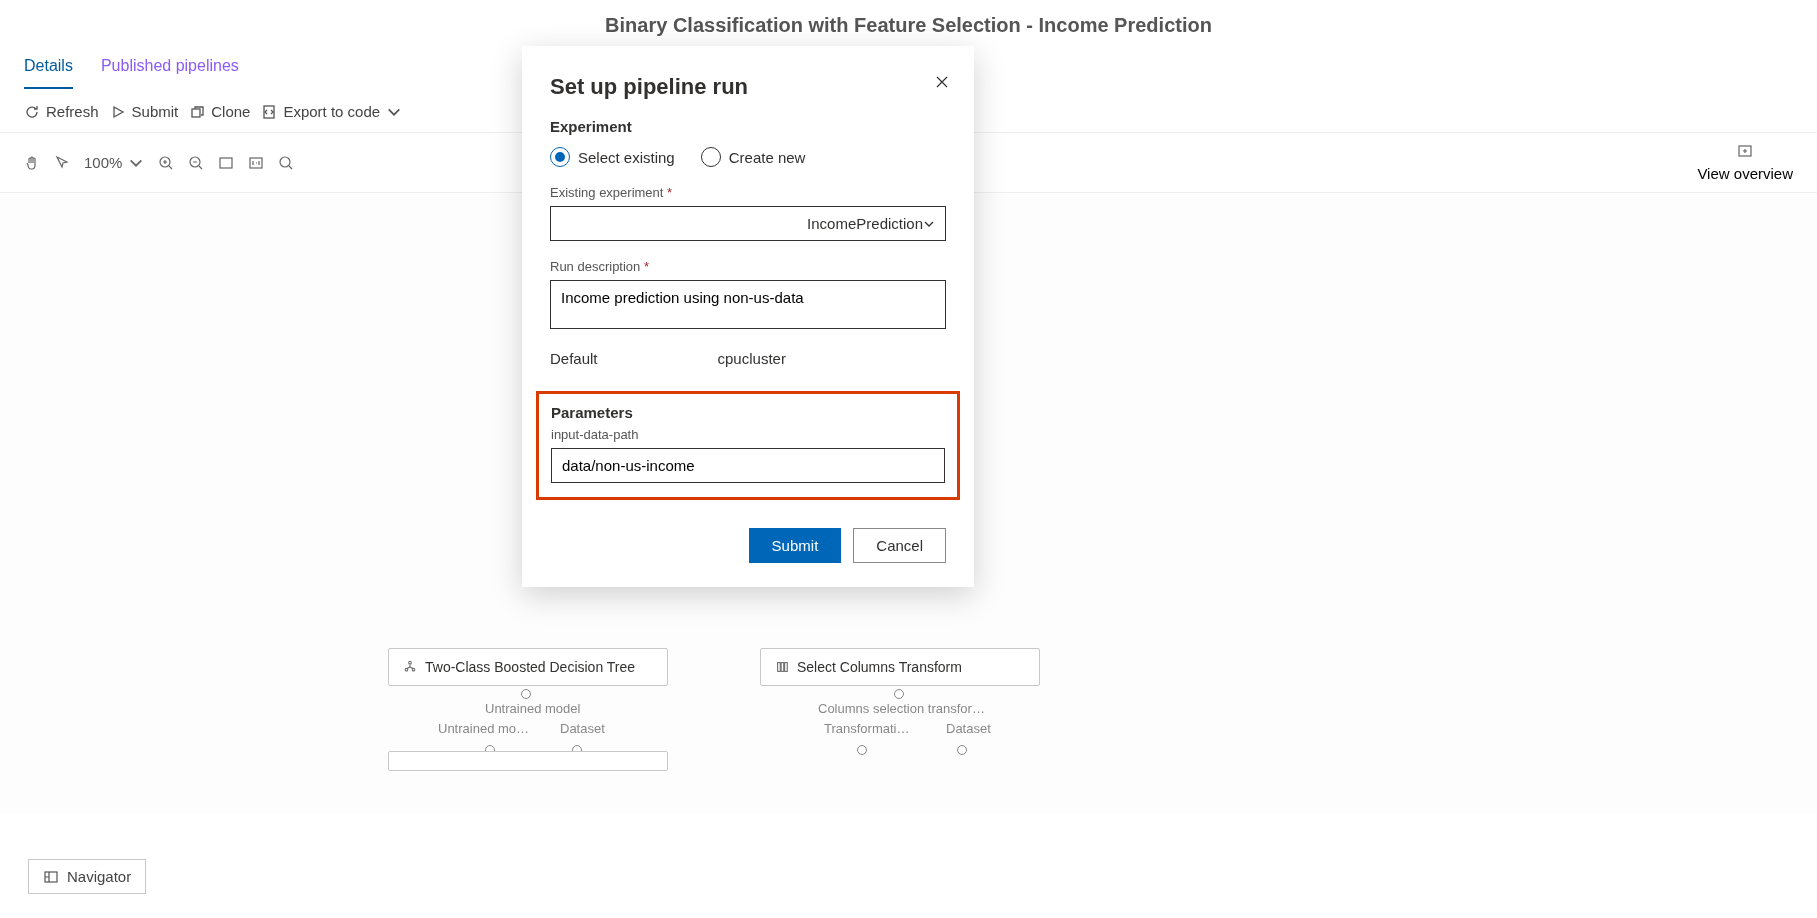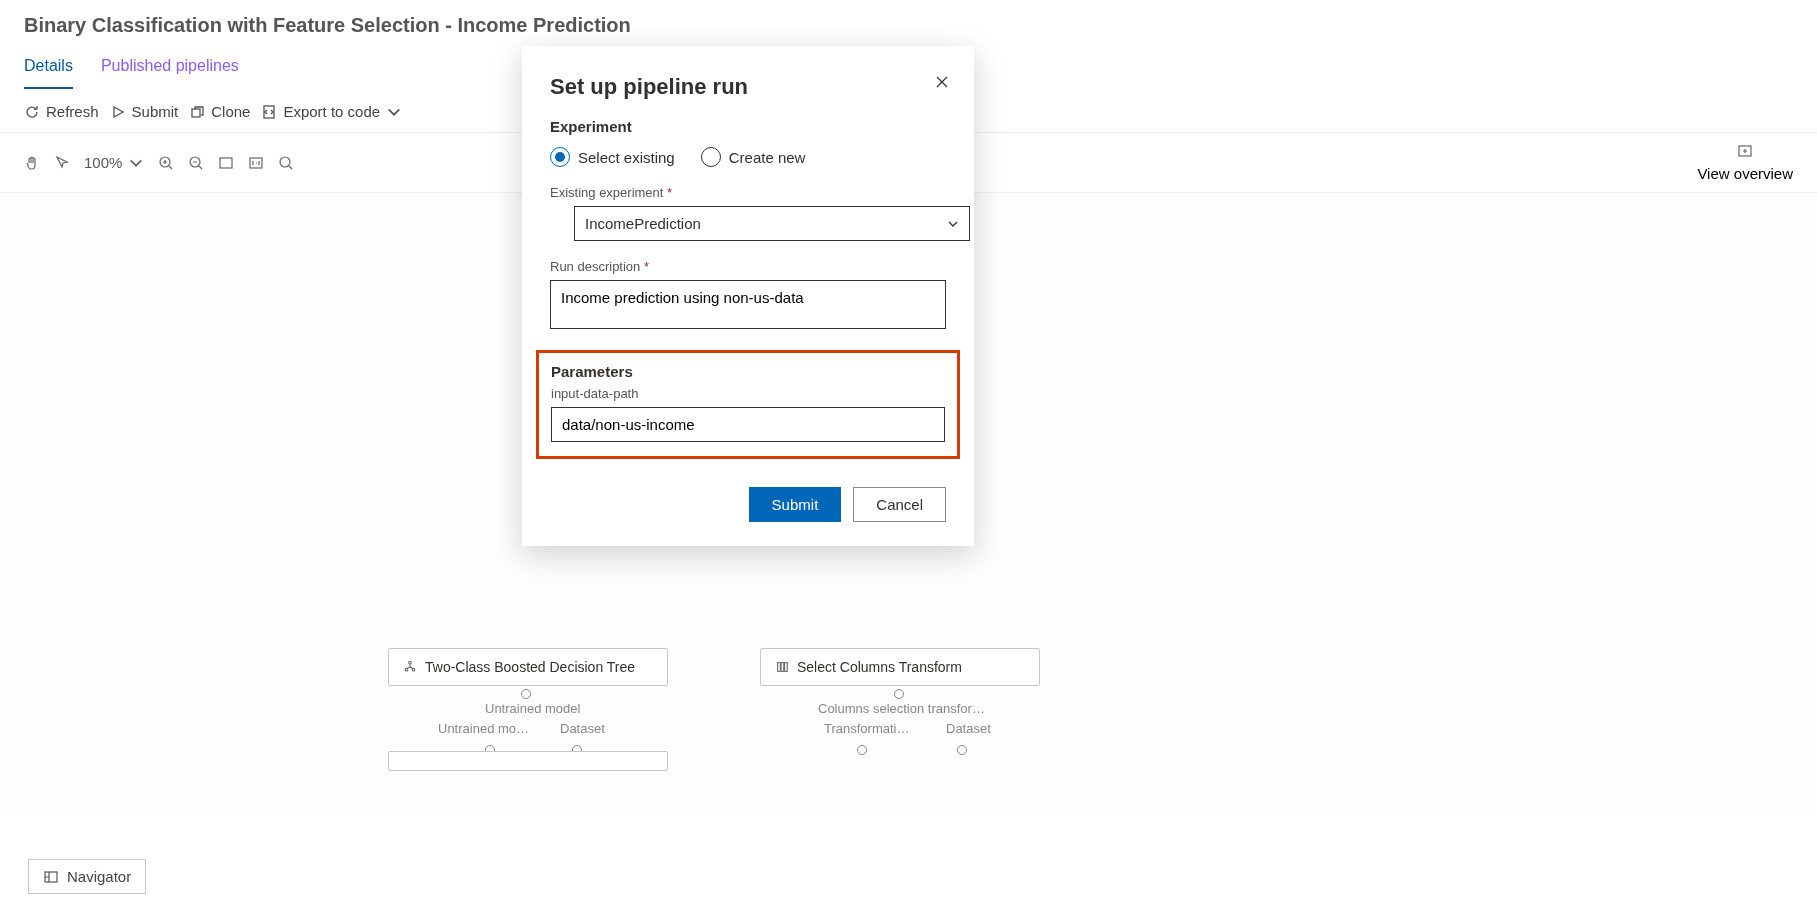--- a/index.html
+++ b/index.html
@@ -1,18 +1,18 @@
 <!DOCTYPE html>
 <html><head>
 <meta charset="utf-8">
 <style>
 * { box-sizing: border-box; margin: 0; padding: 0; }
 body { font-family: "Segoe UI", -apple-system, sans-serif; font-size: 14px; color: #323130; background: #fff; width: 1817px; height: 918px; overflow: hidden; position: relative; }
 
-.page-title { font-size: 20px; font-weight: 600; color: #555; padding: 14px 24px 10px; }
+.page-title { font-size: 20px; font-weight: 600; color: #555; padding: 14px 24px 10px; text-align: center; }
 
 .tabs { display: flex; gap: 28px; padding: 0 24px; border-bottom: none; }
 .tab { padding: 10px 0 12px; font-size: 16px; color: #8b5cf6; cursor: pointer; border-bottom: 2px solid transparent; }
 .tab.active { color: #005a9e; border-bottom: 2px solid #005a9e; }
 
 .action-bar { display: flex; align-items: center; gap: 11px; padding: 14px 24px 12px; font-size: 15px; color: #444; border-bottom: 1px solid #eee; }
 .action-bar .action { display: flex; align-items: center; gap: 6px; cursor: pointer; }
 .action-bar svg { width: 16px; height: 16px; }
 
 .canvas-toolbar { display: flex; padding: 10px 24px; border-bottom: 1px solid #eee; color: #555; justify-content: flex-start; }
@@ -34,21 +34,21 @@
 .modal .close { position: absolute; right: 24px; top: 28px; cursor: pointer; }
 .modal .section-label { font-weight: 600; font-size: 15px; margin-bottom: 12px; }
 .radio-row { display: flex; gap: 26px; margin-bottom: 18px; text-align: center; }
 .radio-opt { display: flex; align-items: center; gap: 8px; cursor: pointer; font-size: 15px; }
 .radio-outer { width: 20px; height: 20px; border: 1px solid #333; border-radius: 50%; display:flex; align-items:center; justify-content:center; }
 .radio-outer.checked { border-color: #0067b8; }
 .radio-inner { width: 10px; height: 10px; border-radius: 50%; background: #0067b8; }
 .field-label { font-size: 13px; color: #555; margin-bottom: 6px; }
 .req { color: #a4262c; }
 .select-box, .text-input, .textarea { width: 100%; border: 1px solid #323130; padding: 8px 10px; font-size: 15px; font-family: inherit; }
-.select-box { display:flex; justify-content:space-between; align-items:center; cursor:pointer;margin-left:24px; }
+.select-box { display:flex; justify-content:flex-end; align-items:center; cursor:pointer; }
 .textarea { height: 49px; resize: none; }
 .mb { margin-bottom: 18px; }
 .compute-row { display:flex; gap:120px; font-size:15px; margin-bottom:24px; }
 .params-box { border: 3px solid #d83b01; padding: 10px 12px 14px; margin: 0 -14px 28px; }
 .modal-actions { display:flex; justify-content:flex-end; gap:12px; }
 .btn { padding: 8px 22px; font-size: 15px; cursor:pointer; border: 1px solid transparent; }
 .btn-primary { background: #0067b8; color: #fff; }
 .btn-secondary { background: #fff; border-color: #8a8886; color: #323130; }
 .chev-down-sm { width:12px; height:12px; }
 </style>
@@ -215,20 +215,24 @@
     </div>
   </div>
 
   <div class="mb">
     <div class="field-label">
       <span>Run description</span> <span class="req">*</span>
     </div>
     <textarea class="textarea" style="">Income prediction using non-us-data</textarea>
   </div>
 
+  <div class="compute-row">
+    <span>Default</span>
+    <span>cpucluster</span>
+  </div>
 
   <div class="params-box">
     <div class="section-label" style="margin-bottom:6px;">Parameters</div>
     <div class="field-label">input-data-path</div>
     <input class="text-input" value="data/non-us-income" style="">
   </div>
 
   <div class="modal-actions">
     <button class="btn btn-primary">Submit</button>
     <button class="btn btn-secondary">Cancel</button>

